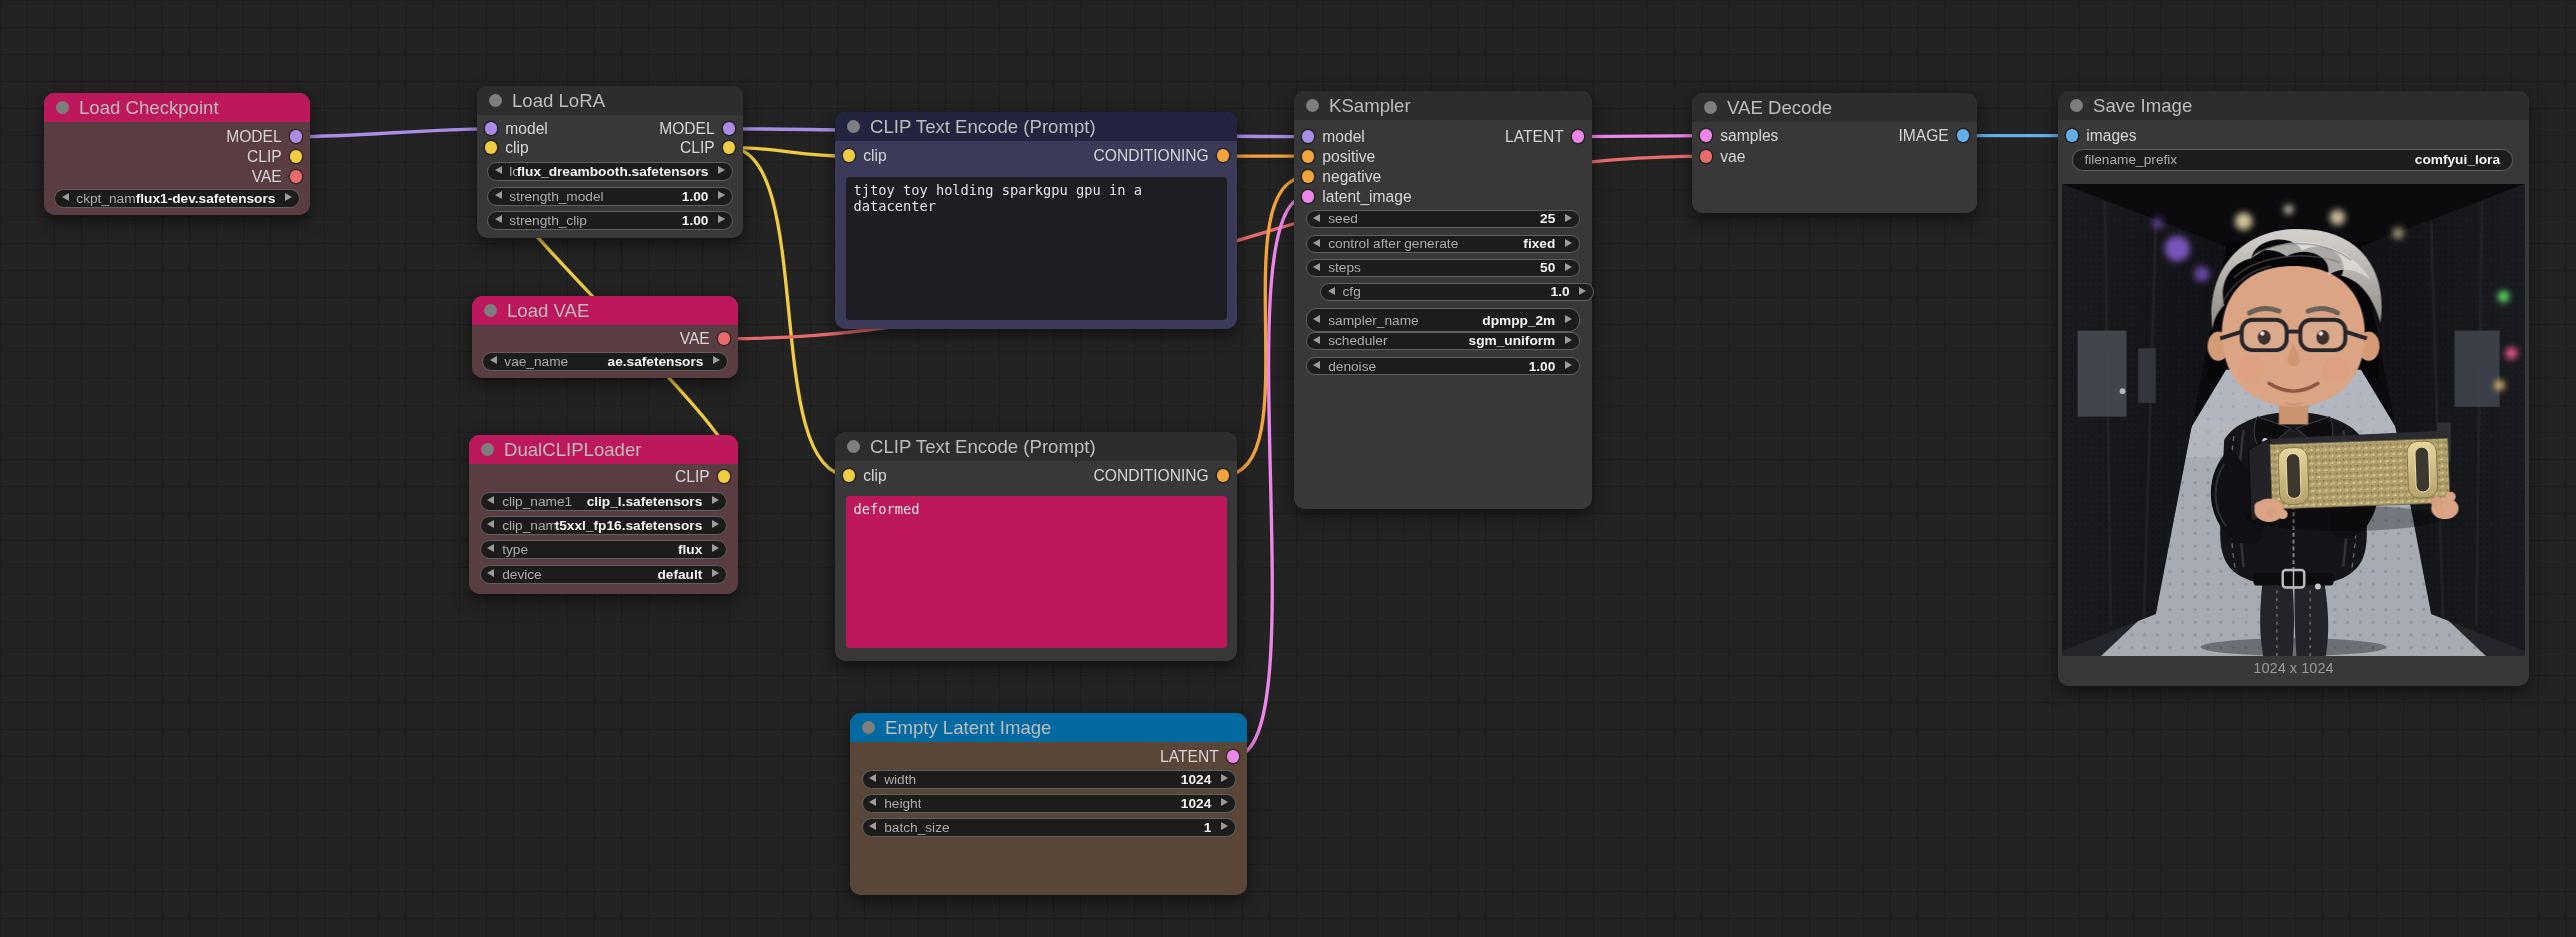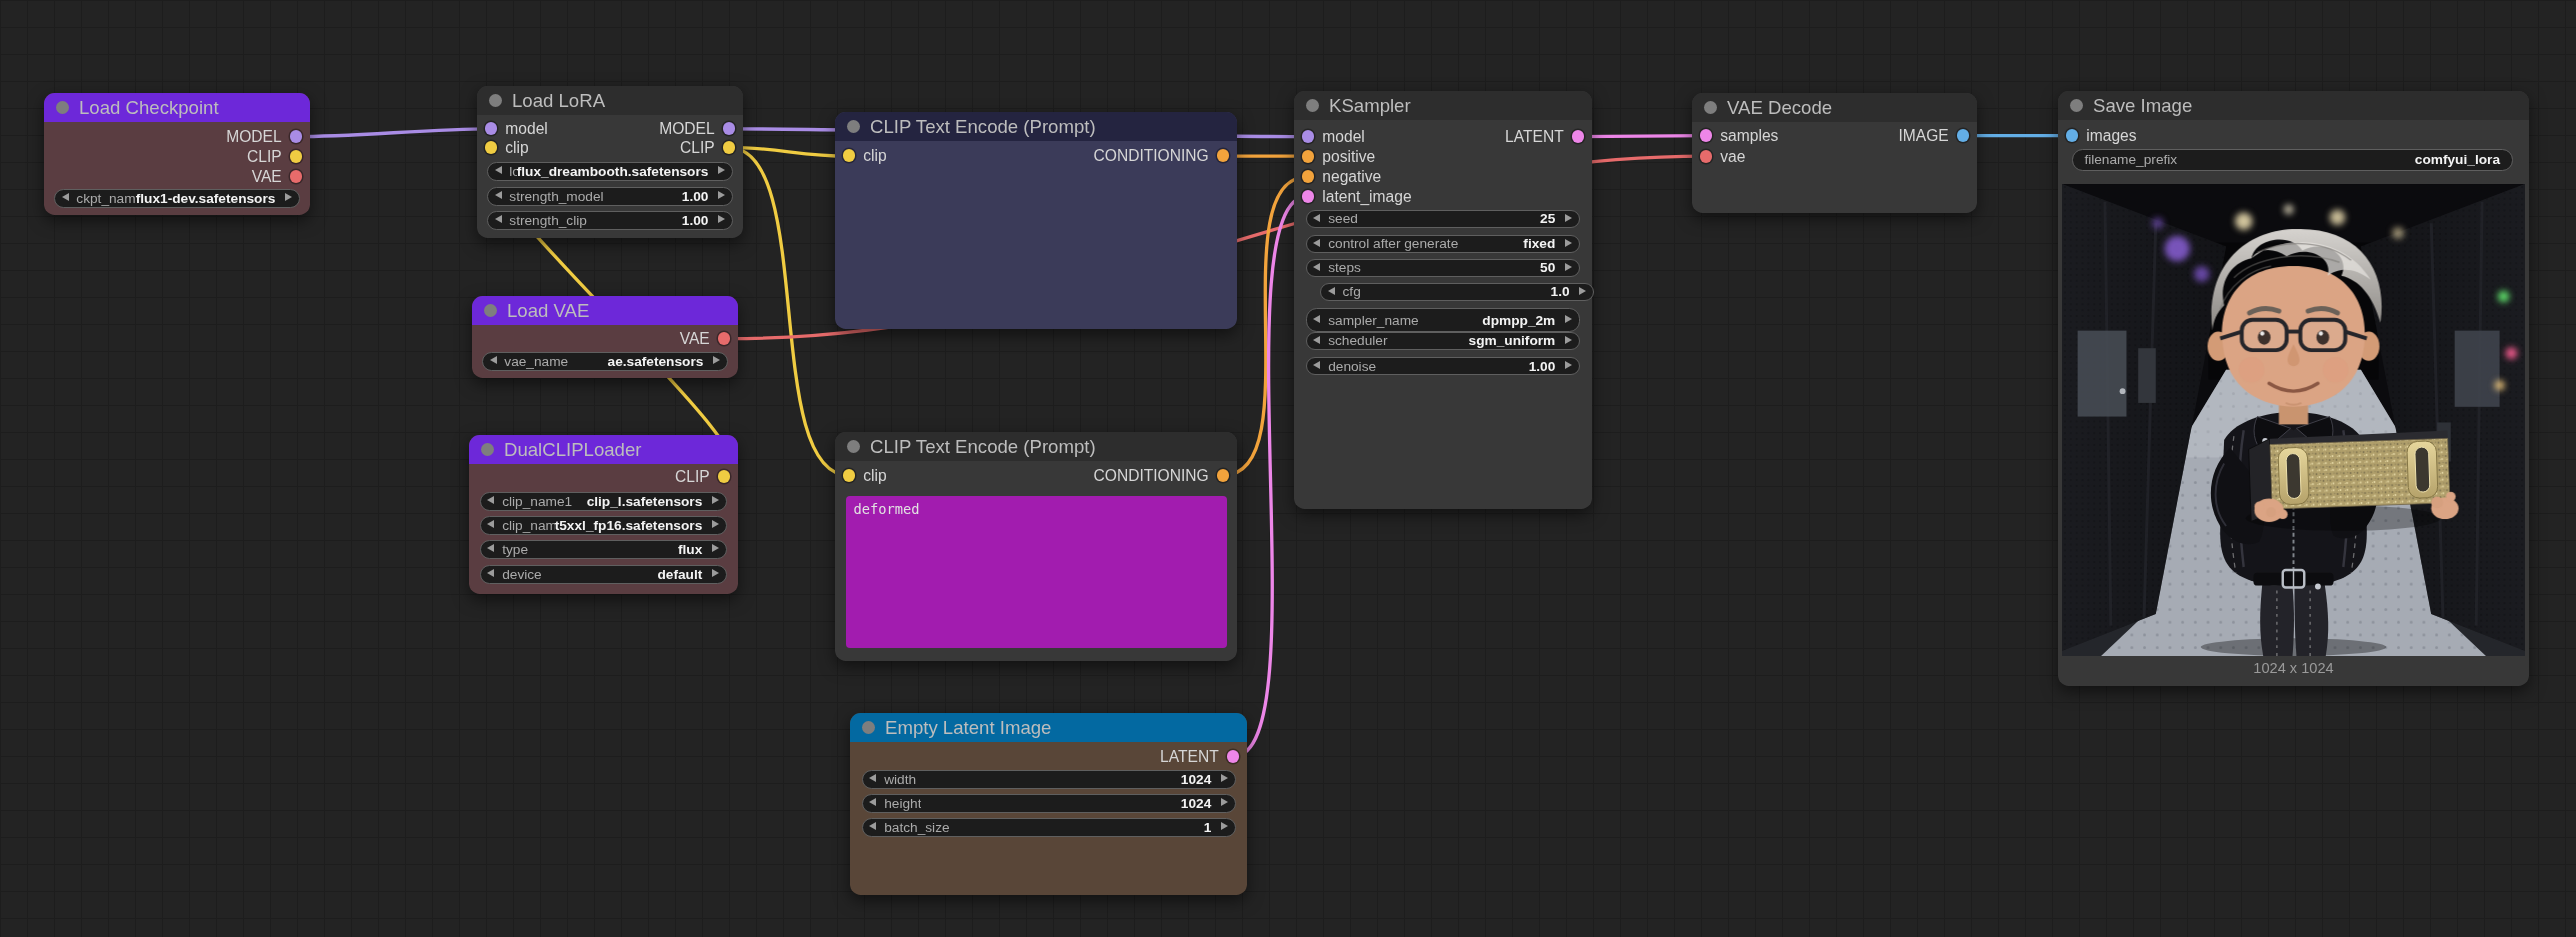--- a/index.html
+++ b/index.html
@@ -19,21 +19,21 @@
   .w-cond{stroke:#f2a33c}.w-latent{stroke:#ed86e8}.w-image{stroke:#63aee6}
 
   .node{position:absolute;z-index:2;border-radius:10.7px;
     box-shadow:0 5.9px 15.6px rgba(0,0,0,.5);}
   .node .title{height:29px;line-height:29px;border-radius:10.7px 10.7px 0 0;
     padding-left:35px;font-size:18.6px;color:#bdbdbd;position:relative;
     white-space:nowrap;overflow:hidden;}
   .tdot{position:absolute;left:11.7px;top:7.8px;width:13.7px;height:13.7px;
     border-radius:50%;background:#7e7e7e;}
   .gray{background:#383838}.gray .title{background:#2d2d2d}
-  .maroon{background:#5a3d41}.maroon .title{background:#6d28d9}
+  .maroon{background:#5a3d41}.maroon .title{background:#be185d}
   .brown{background:#594638}.brown .title{background:#0369a1}
   .bluen{background:#3b3b59}.bluen .title{background:#242440}
 
   .slot{position:absolute;height:19.5px;line-height:19.5px;font-size:15.6px;
     color:#d6d6d6;white-space:nowrap;}
   .slot .dot{position:absolute;top:2.9px;width:12.7px;height:12.7px;border-radius:50%;
     box-shadow:0 0 0 1.5px rgba(0,0,0,.35);}
   .slot.in{left:7.8px;padding-left:20.5px}.slot.in .dot{left:0}
   .slot.out{right:7.8px;padding-right:20.5px;text-align:right}.slot.out .dot{right:0}
   .c-model{background:#a98ce5}.c-clip{background:#f0cc42}.c-vae{background:#e76b6b}
@@ -45,21 +45,21 @@
   .pill .wlabel{margin-left:12.7px;white-space:nowrap;overflow:hidden;}
   .pill .wvalue{margin-left:auto;margin-right:14.6px;color:#f3f3f3;font-weight:700;
     white-space:nowrap;}
   .pill.noarrow .wlabel{margin-left:2.9px}.pill.noarrow .wvalue{margin-right:2.9px}
   .arr{position:absolute;width:0;height:0;border-style:solid;}
   .arr.l{left:6.8px;top:50%;margin-top:-4.9px;
     border-width:4.9px 7.8px 4.9px 0;border-color:transparent #9c9c9c transparent transparent;}
   .arr.r{right:6.8px;top:50%;margin-top:-4.9px;
     border-width:4.9px 0 4.9px 7.8px;border-color:transparent transparent transparent #9c9c9c;}
 
-  .textbox{position:absolute;background:#a21caf;border-radius:3.9px;
+  .textbox{position:absolute;background:#be185d;border-radius:3.9px;
     font-family:"DejaVu Sans Mono",monospace;font-size:13.7px;color:#e2e2e2;
     padding:4.9px 7.8px;box-sizing:border-box;white-space:pre-wrap;overflow:hidden;}
   .bluen .textbox{background:#1d1d23;}
 
   .preview{position:absolute;left:3.9px;top:93px;width:463px;height:472px;
     background:#0d0d10;overflow:hidden;}
   .imgcap{position:absolute;left:0;width:100%;text-align:center;
     font-size:14.6px;color:#9a9a9a;}
 </style>
 </head>
@@ -155,20 +155,21 @@
     <span class="wlabel">device</span>
     <span class="wvalue">default</span>
     <span class="arr r"></span>
   </div>
 </div>
 
 <div class="node bluen" style="left:835px;top:112px;width:402px;height:217px;">
   <div class="title"><span class="tdot"></span><span>CLIP Text Encode (Prompt)</span></div>
   <div class="slot in" style="top:34px"><span class="dot c-clip"></span><span>clip</span></div>
   <div class="slot out" style="top:34px"><span>CONDITIONING</span><span class="dot c-cond"></span></div>
+  <div class="textbox" style="left:10.7px;top:65px;width:381px;height:143px;">tjtoy toy holding sparkgpu gpu in a datacenter</div>
 </div>
 
 <div class="node gray" style="left:835px;top:432px;width:402px;height:229px;">
   <div class="title"><span class="tdot"></span><span>CLIP Text Encode (Prompt)</span></div>
   <div class="slot in" style="top:34px"><span class="dot c-clip"></span><span>clip</span></div>
   <div class="slot out" style="top:34px"><span>CONDITIONING</span><span class="dot c-cond"></span></div>
   <div class="textbox" style="left:10.7px;top:64px;width:381px;height:152px;">deformed</div>
 </div>
 
 <div class="node gray" style="left:1294px;top:91px;width:298px;height:418px;">

